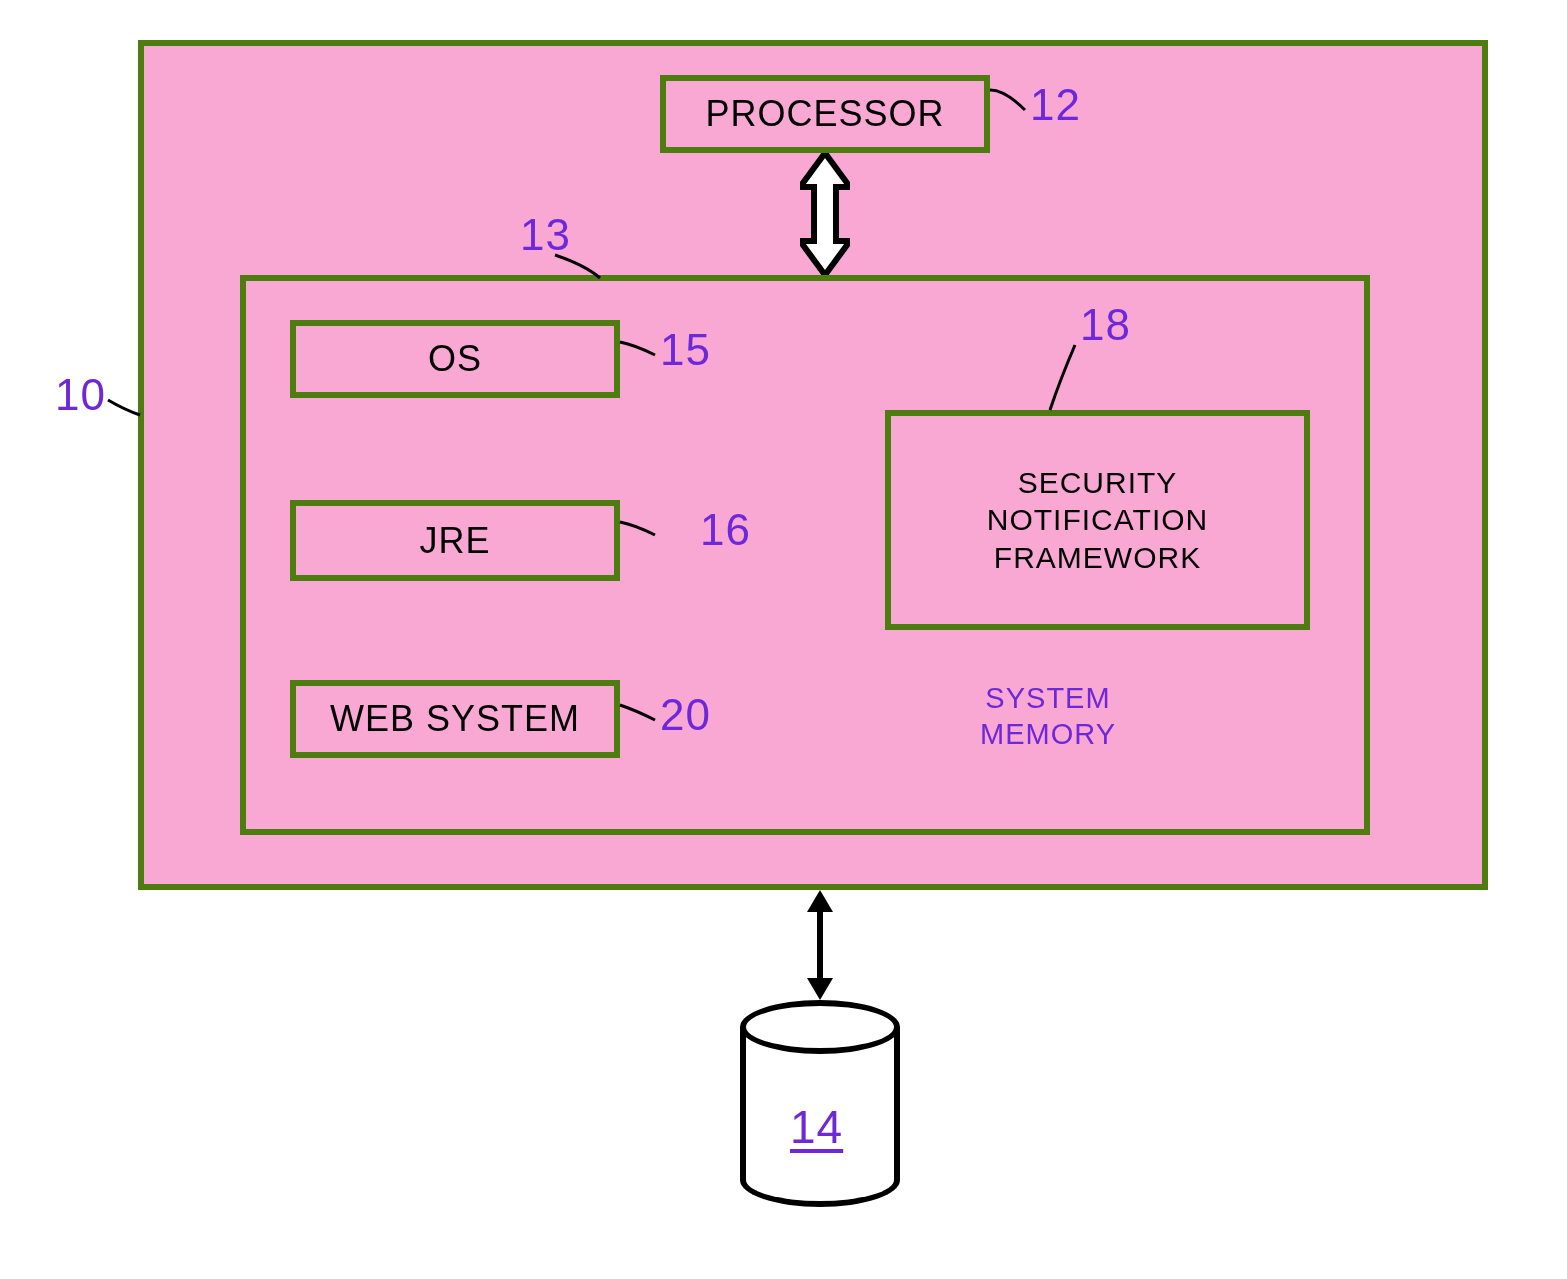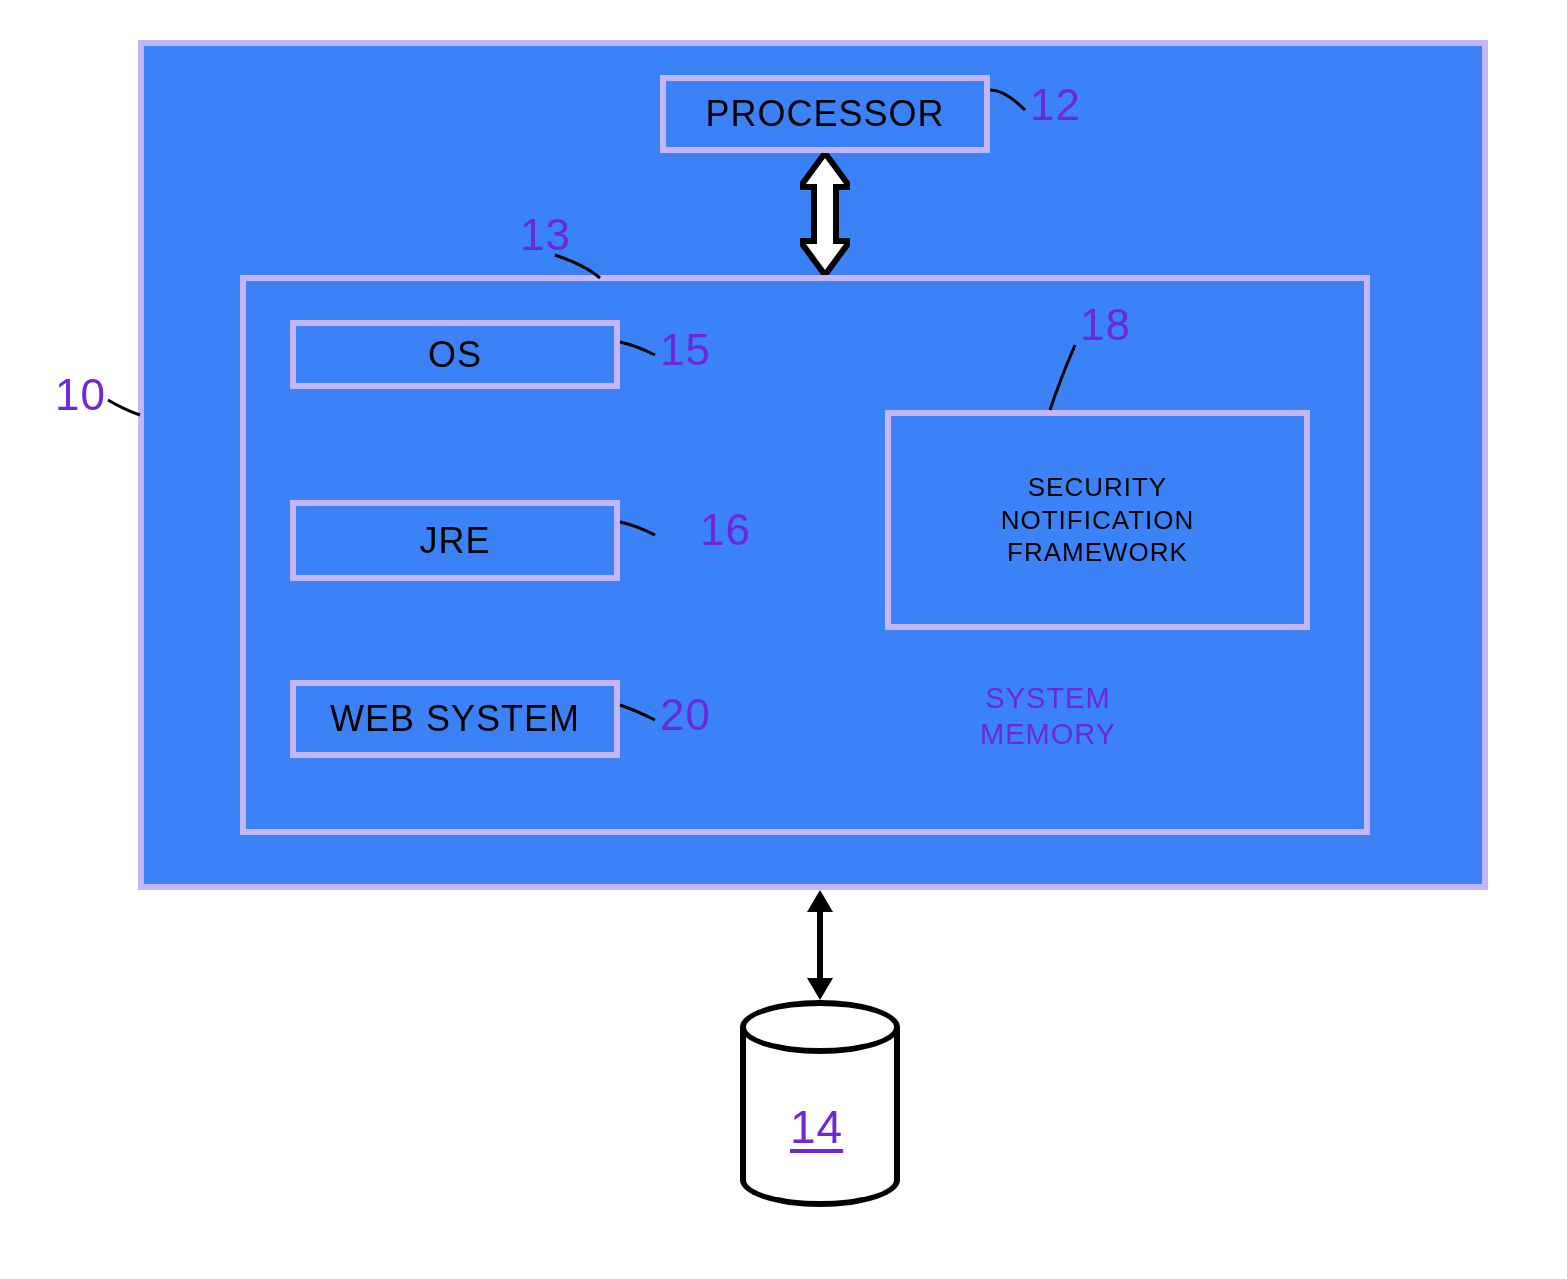--- a/index.html
+++ b/index.html
@@ -5,22 +5,22 @@
   * { box-sizing: border-box; margin: 0; padding: 0; }
   body {
     background: #fff;
     font-family: Arial, Helvetica, sans-serif;
     width: 1567px;
     height: 1279px;
     position: relative;
   }
   .box {
     position: absolute;
-    border: 6px solid #c4b5fd;
-    background: #3b82f6;
+    border: 6px solid #4d7c0f;
+    background: #f9a8d4;
     display: flex;
     align-items: center;
     justify-content: center;
     text-align: center;
     font-size: 36px;
     letter-spacing: 1px;
   }
   .label {
     position: absolute;
     font-size: 44px;
@@ -34,34 +34,34 @@
   .processor {
     left: 660px; top: 75px;
     width: 330px; height: 78px;
   }
   .sysmem {
     left: 240px; top: 275px;
     width: 1130px; height: 560px;
   }
   .os {
     left: 290px; top: 320px;
-    width: 330px; height: 69px;
+    width: 330px; height: 78px;
   }
   .jre {
     left: 290px; top: 500px;
     width: 330px; height: 81px;
   }
   .browser {
     left: 290px; top: 680px;
     width: 330px; height: 78px;
   }
   .snf {
     left: 885px; top: 410px;
     width: 425px; height: 220px;
-    font-size: 26px;
+    font-size: 30px;
     line-height: 1.25;
   }
   .sm-label {
     left: 980px; top: 680px;
     text-align: center;
     font-size: 29px;
     line-height: 1.25;
   }
   
   .ref12 { left: 1030px; top: 80px; }

